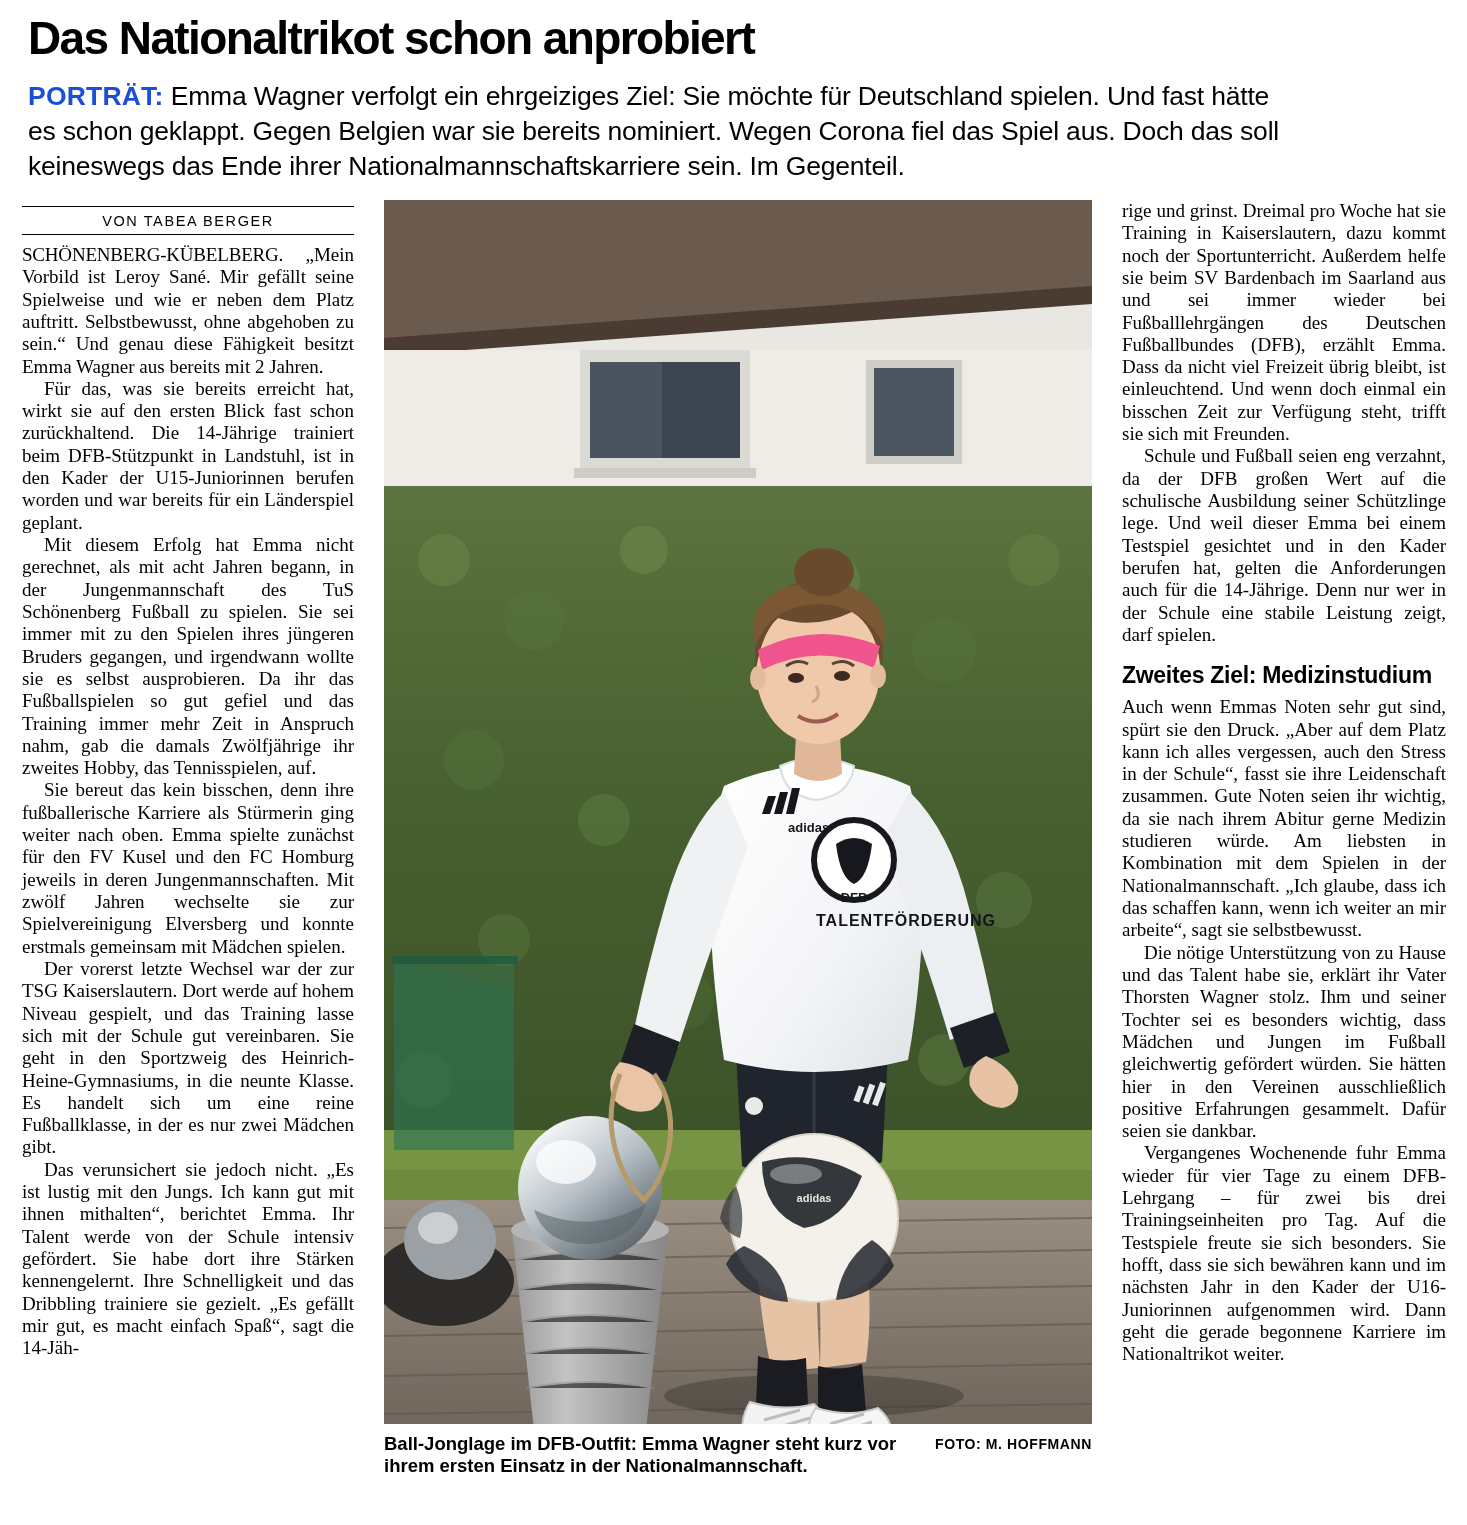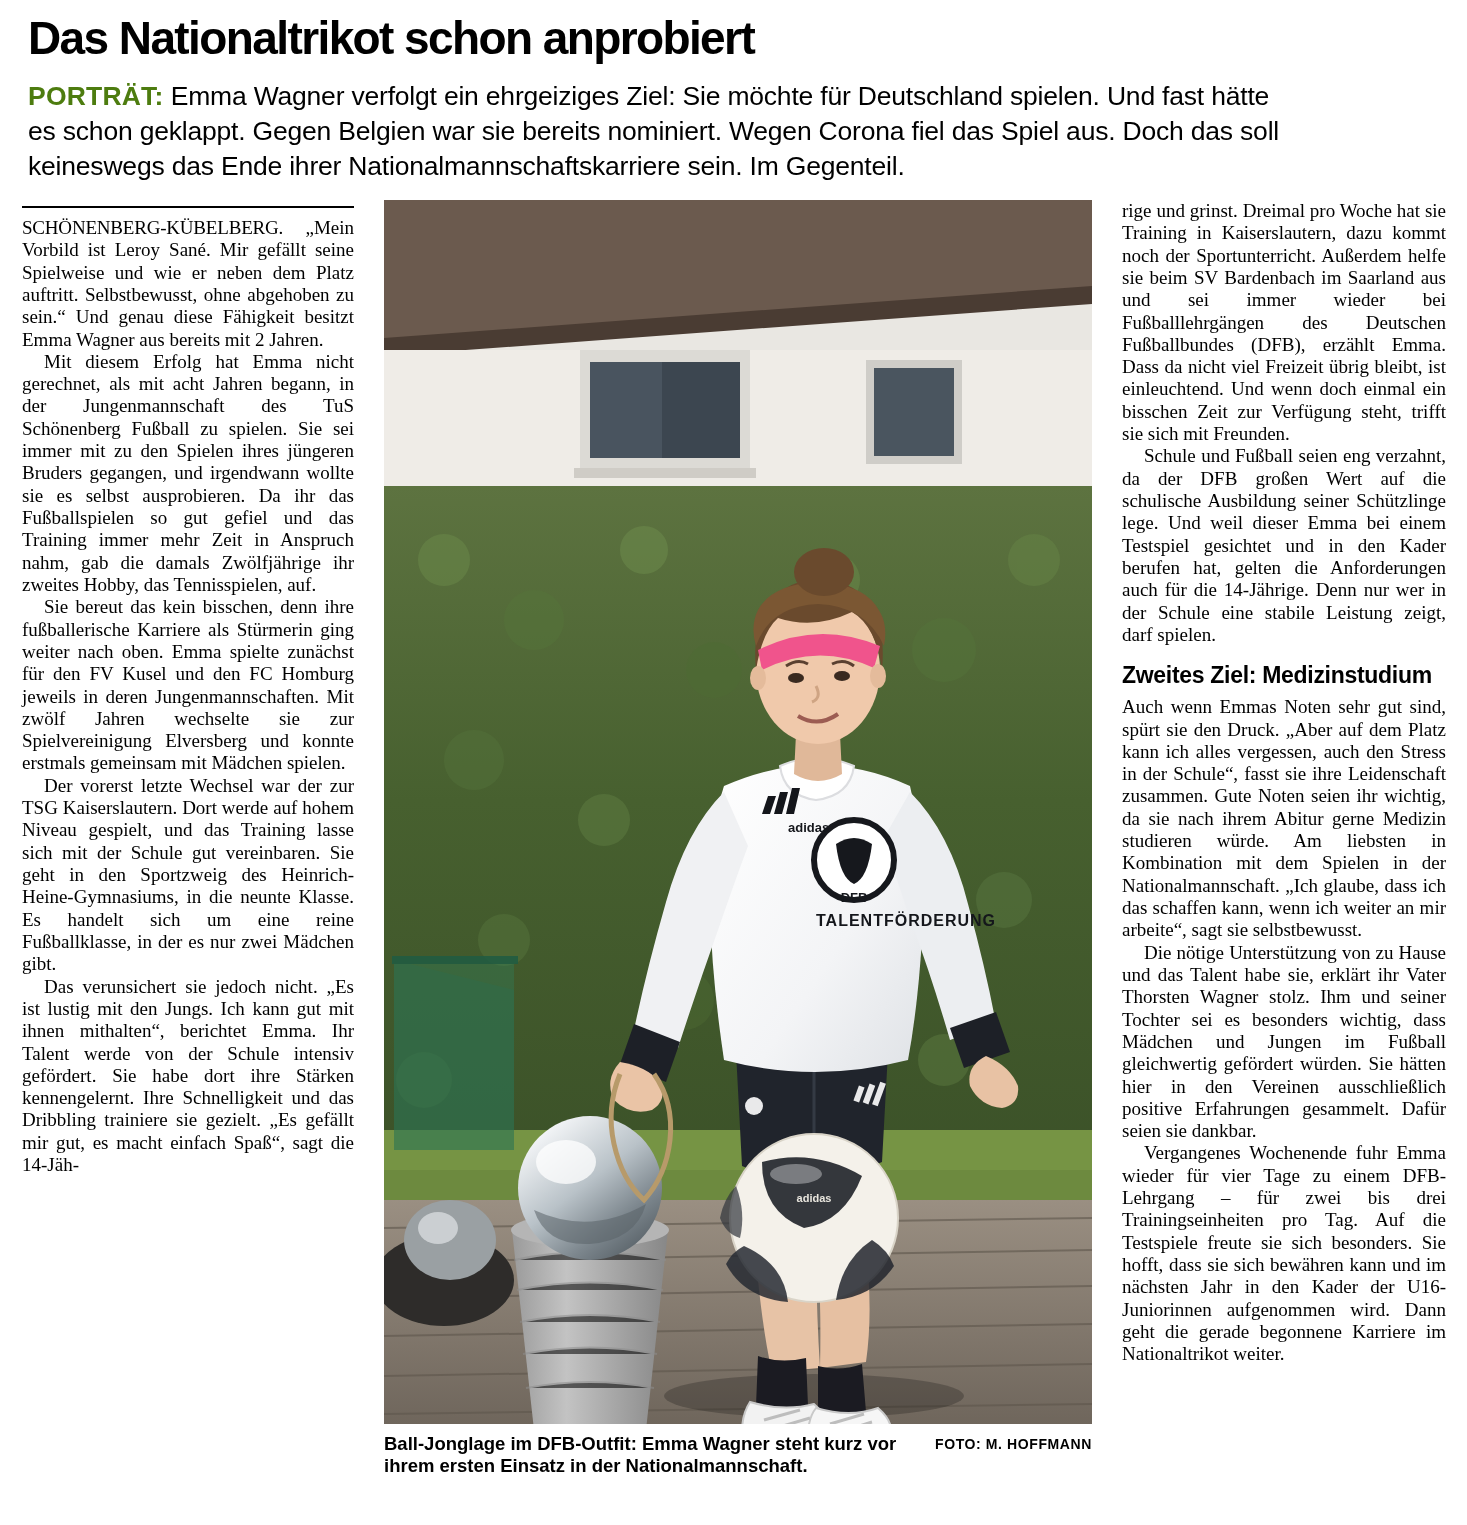--- a/index.html
+++ b/index.html
@@ -37,21 +37,21 @@
   .lead {
     font-family: "Liberation Sans", sans-serif;
     font-size: 26.5px;
     line-height: 1.32;
     margin: 18px 0 0 6px;
     width: 1260px;
     font-weight: 500;
     letter-spacing: -0.2px;
   }
   .lead .kicker {
-    color: #4d7c0f;
+    color: #1d4ed8;
     font-weight: bold;
     letter-spacing: 0.2px;
   }
 
   
   .content {
     position: relative;
     margin-top: 16px;
     display: flex;
     gap: 0;
@@ -155,23 +155,25 @@
   <h1 class="headline">Das Nationaltrikot schon anprobiert</h1>
 
   <p class="lead">
     <span class="kicker">PORTRÄT:</span><span> Emma Wagner verfolgt ein ehrgeiziges Ziel: Sie möchte für Deutschland spielen. Und fast hätte es schon geklappt. Gegen Belgien war sie bereits nominiert. Wegen Corona fiel das Spiel aus. Doch das soll keineswegs das Ende ihrer Nationalmannschaftskarriere sein. Im Gegenteil.</span>
   </p>
 
   <div class="content">
 
     <div class="col col-left">
       <div class="byline-rule-top"></div>
+      <div class="byline">VON TABEA BERGER</div>
       <div class="byline-rule-bot"></div>
 
       <p class="body"><span class="dateline">SCHÖNENBERG-KÜBELBERG.</span><span> „Mein Vorbild ist Leroy Sané. Mir gefällt seine Spielweise und wie er neben dem Platz auftritt. Selbstbewusst, ohne abgehoben zu sein.“ Und genau diese Fähigkeit besitzt Emma Wagner aus bereits mit 2 Jahren.</span></p>
+      <p class="body">Für das, was sie bereits erreicht hat, wirkt sie auf den ersten Blick fast schon zurückhaltend. Die 14-Jährige trainiert beim DFB-Stützpunkt in Landstuhl, ist in den Kader der U15-Juniorinnen berufen worden und war bereits für ein Länderspiel geplant.</p>
       <p class="body">Mit diesem Erfolg hat Emma nicht gerechnet, als mit acht Jahren begann, in der Jungenmannschaft des TuS Schönenberg Fußball zu spielen. Sie sei immer mit zu den Spielen ihres jüngeren Bruders gegangen, und irgendwann wollte sie es selbst ausprobieren. Da ihr das Fußballspielen so gut gefiel und das Training immer mehr Zeit in Anspruch nahm, gab die damals Zwölfjährige ihr zweites Hobby, das Tennisspielen, auf.</p>
       <p class="body">Sie bereut das kein bisschen, denn ihre fußballerische Karriere als Stürmerin ging weiter nach oben. Emma spielte zunächst für den FV Kusel und den FC Homburg jeweils in deren Jungenmannschaften. Mit zwölf Jahren wechselte sie zur Spielvereinigung Elversberg und konnte erstmals gemeinsam mit Mädchen spielen.</p>
       <p class="body">Der vorerst letzte Wechsel war der zur TSG Kaiserslautern. Dort werde auf hohem Niveau gespielt, und das Training lasse sich mit der Schule gut vereinbaren. Sie geht in den Sportzweig des Heinrich-Heine-Gymnasiums, in die neunte Klasse. Es handelt sich um eine reine Fußballklasse, in der es nur zwei Mädchen gibt.</p>
       <p class="body">Das verunsichert sie jedoch nicht. „Es ist lustig mit den Jungs. Ich kann gut mit ihnen mithalten“, berichtet Emma. Ihr Talent werde von der Schule intensiv gefördert. Sie habe dort ihre Stärken kennengelernt. Ihre Schnelligkeit und das Dribbling trainiere sie gezielt. „Es gefällt mir gut, es macht einfach Spaß“, sagt die 14-Jäh-</p>
     </div>
 
     <div class="col col-mid">
       <div class="photo-wrap">
         <div class="photo">
           <svg width="708" height="1224" viewBox="0 0 708 1224" xmlns="http://www.w3.org/2000/svg" aria-hidden="true">

